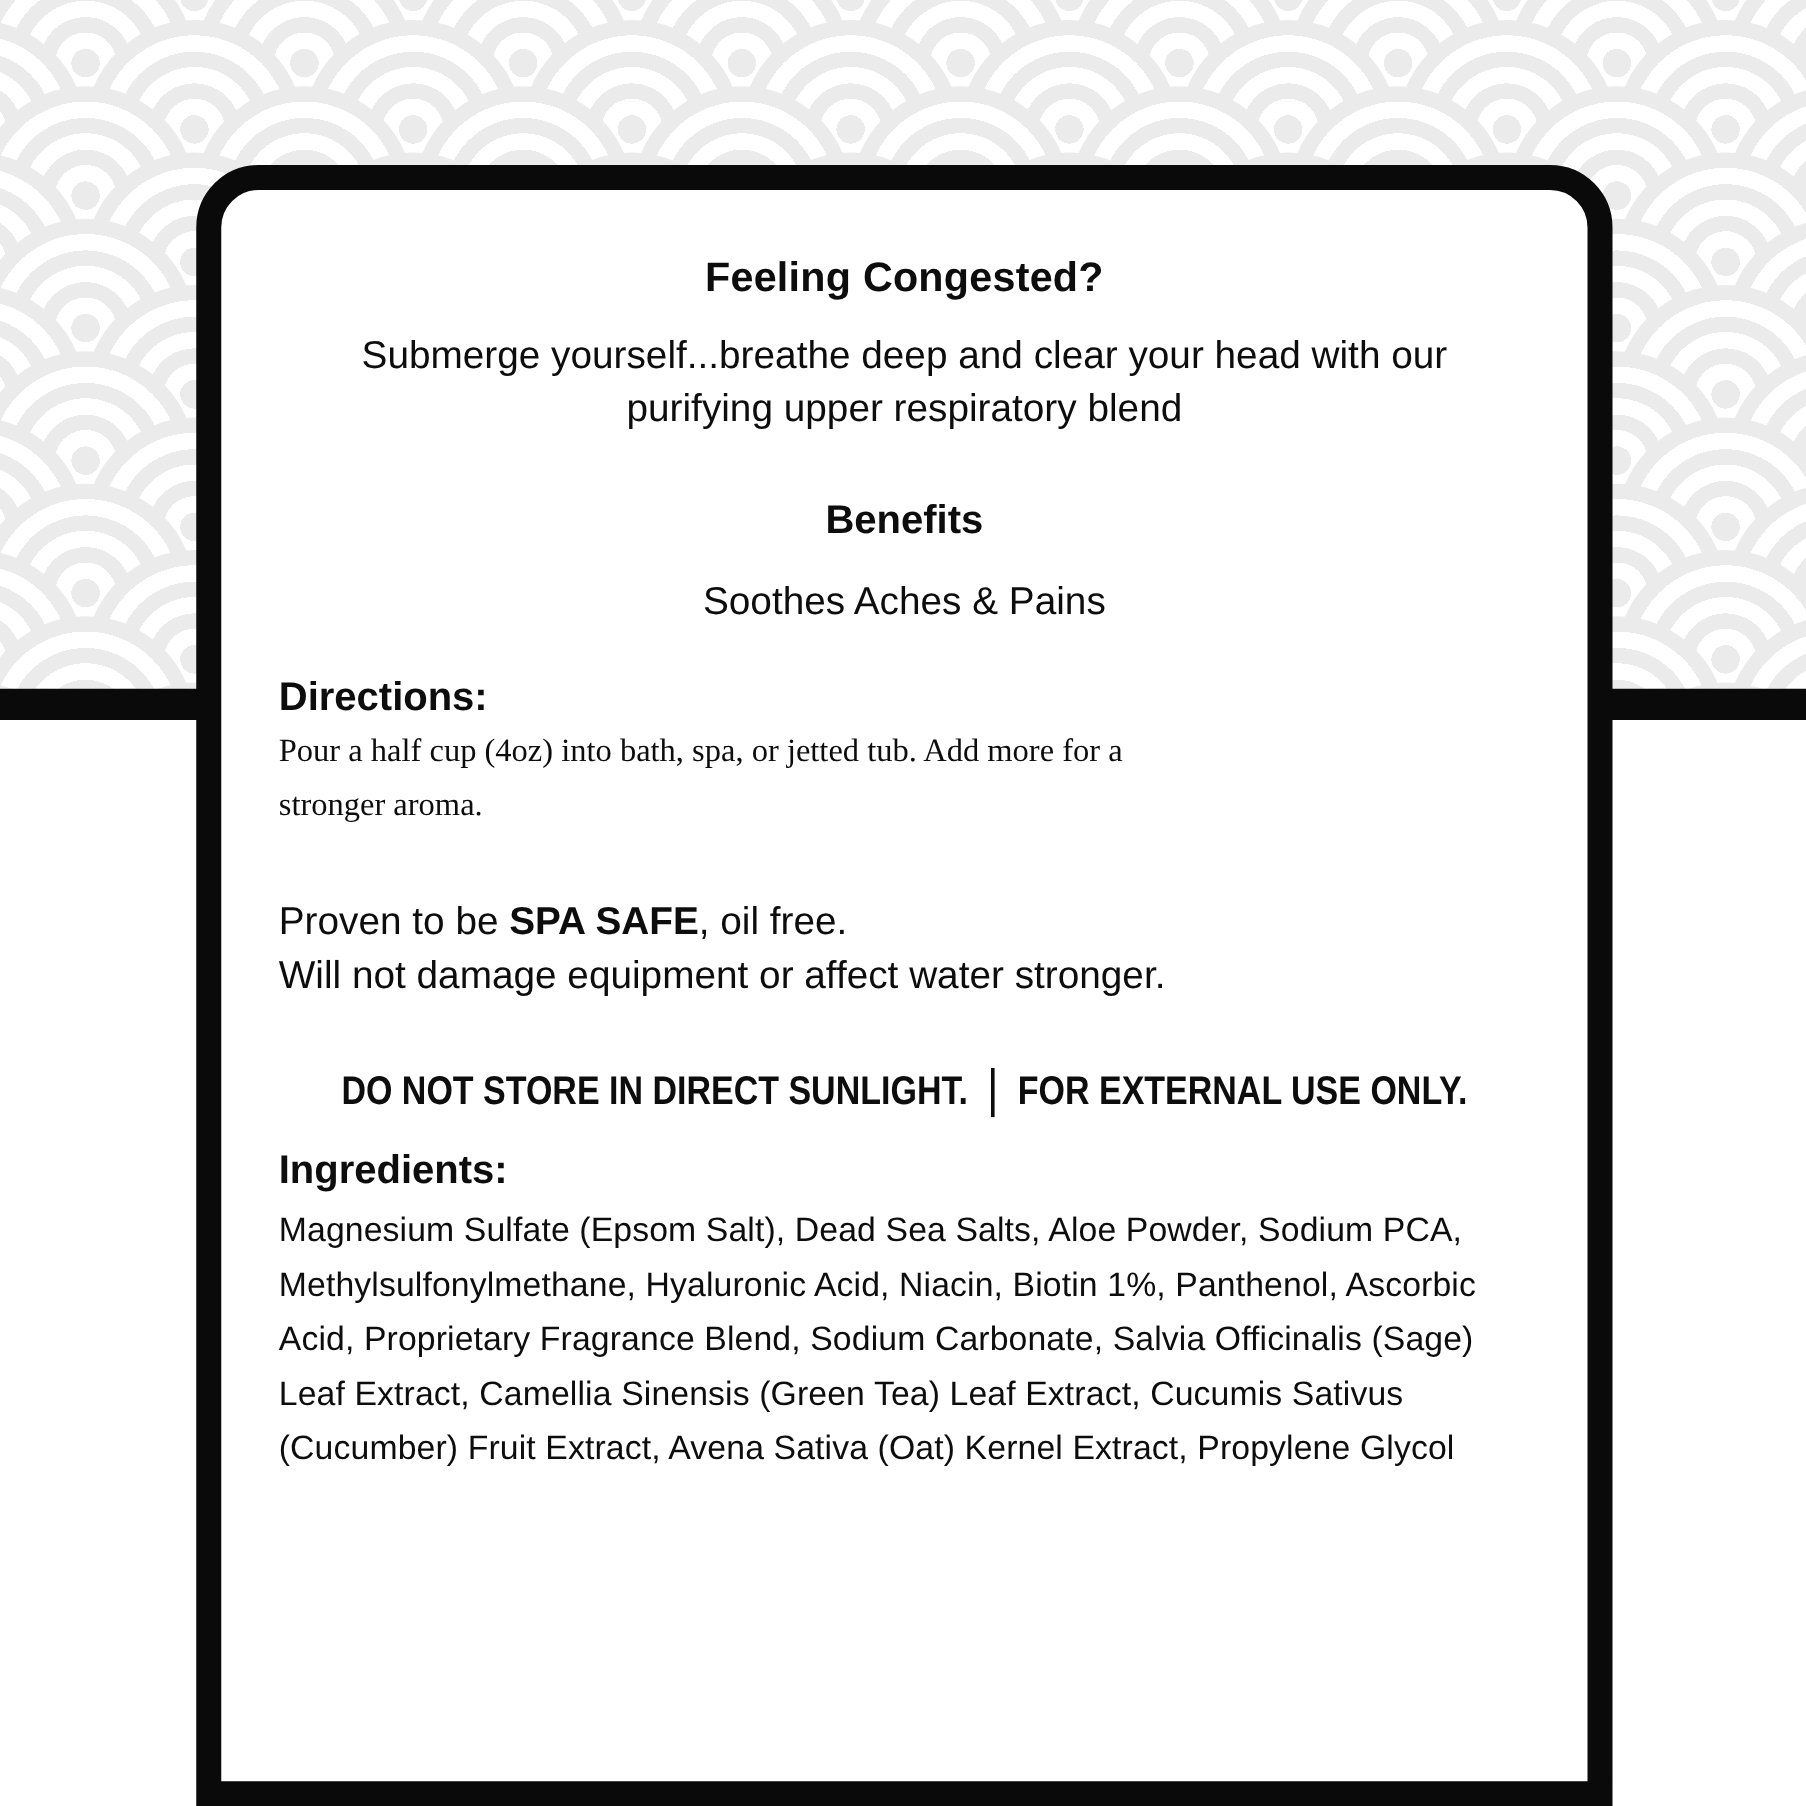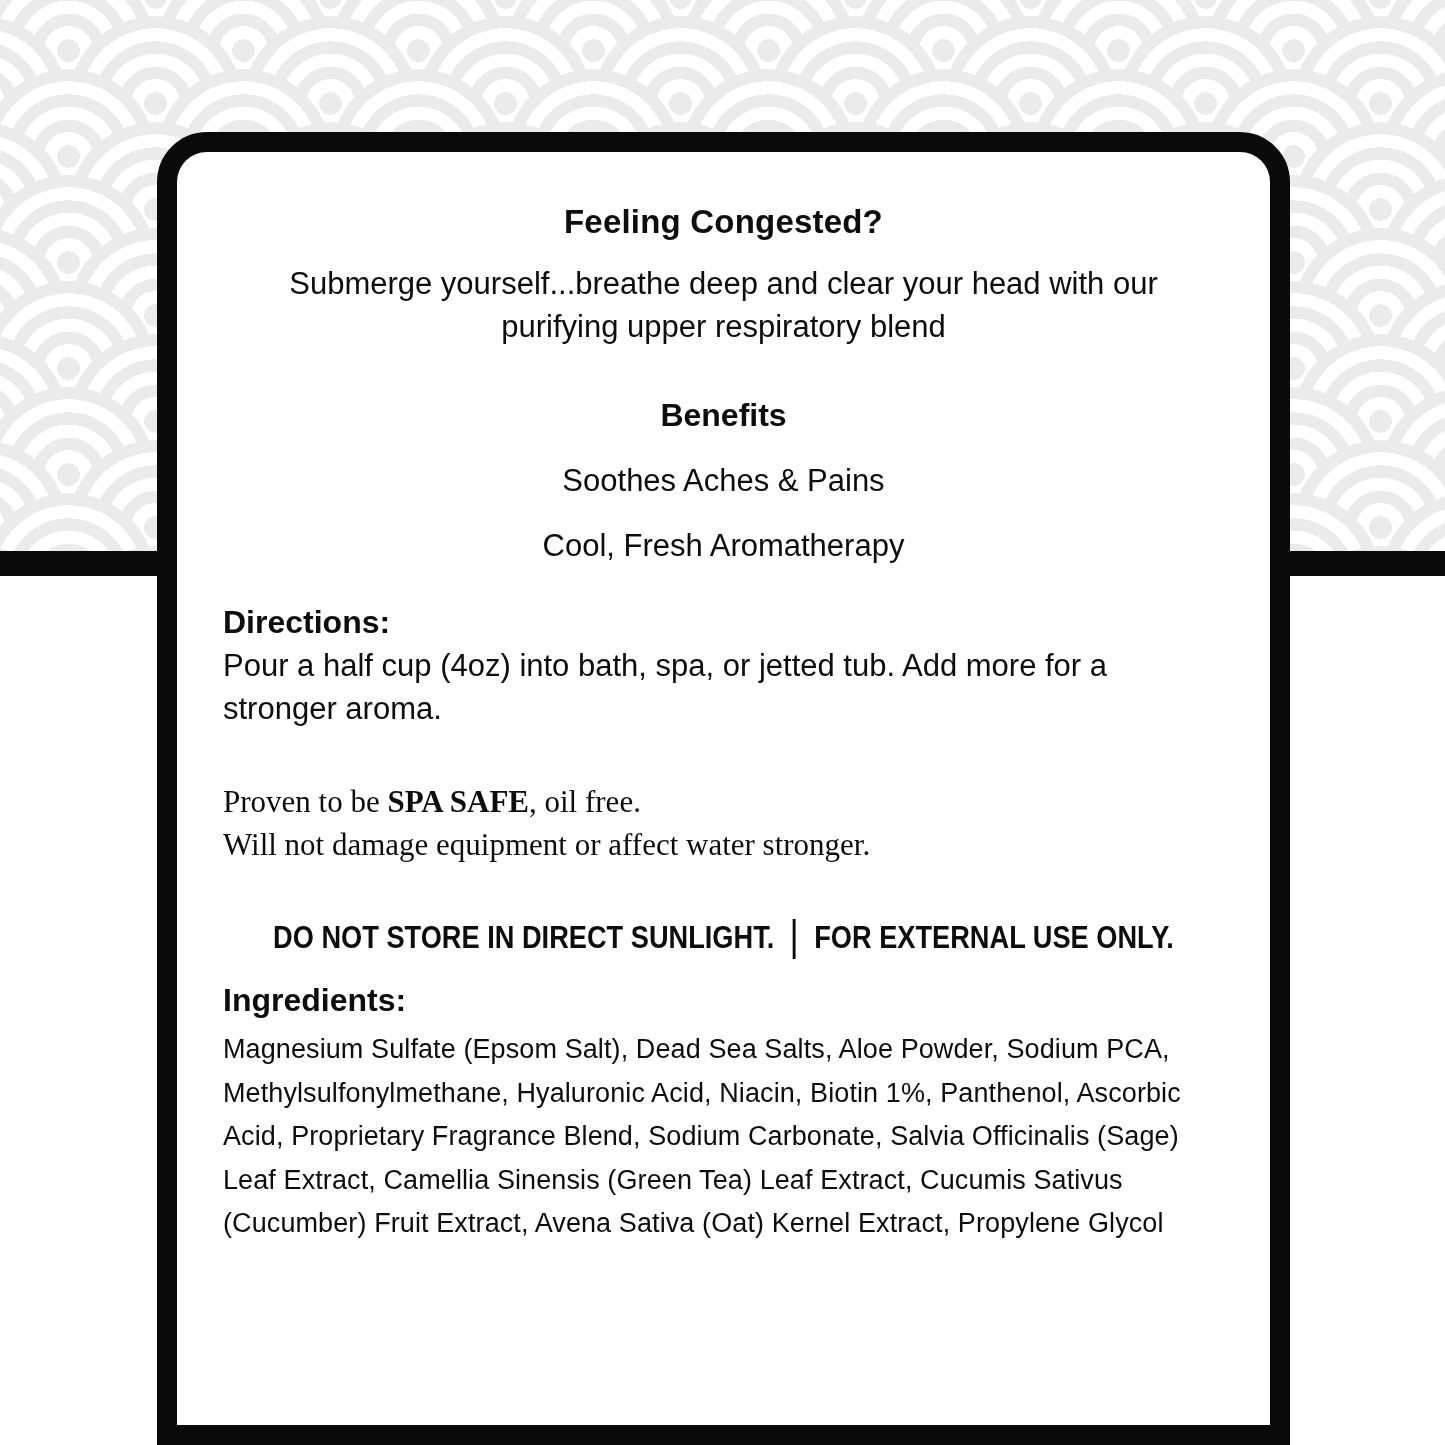--- a/index.html
+++ b/index.html
@@ -85,25 +85,26 @@
     line-height: 43px;
     text-align: center;
   }
   .directions-block { margin-top: 34px; }
   .section-label {
     font-size: 32px;
     line-height: 43px;
     font-weight: 700;
   }
   .body-lines {
-    font-size: 31px;
+    font-size: 26px;
     line-height: 43px;
     white-space: pre-line;
-  }
-  .spa-block { margin-top: 50px; font-family: Liberation Serif, serif; }
+    font-family: Liberation Serif, serif;
+  }
+  .spa-block { margin-top: 50px; }
   .spa-line {
     font-size: 31px;
     line-height: 43px;
   }
   .spa-line strong { font-weight: 700; }
   .warning-line {
     margin-top: 50px;
     display: flex;
     justify-content: center;
     align-items: center;
@@ -270,21 +271,20 @@
   <div class="card" style="border-color: rgb(10, 10, 10);">
 
     <div class="card-title">Feeling Congested?</div>
 
     <div class="intro-text">Submerge yourself...breathe deep and clear your head with our
 purifying upper respiratory blend</div>
 
     <div class="benefits-heading">Benefits</div>
 
     <div class="benefit-item">Soothes Aches &amp; Pains</div>
-    <div class="benefit-item">Cool, Fresh Aromatherapy</div>
 
     <div class="directions-block">
       <div class="section-label">Directions:</div>
       <div class="body-lines">Pour a half cup (4oz) into bath, spa, or jetted tub. Add more for a
 stronger aroma.</div>
     </div>
 
     <div class="spa-block">
       <div class="spa-line"><span>Proven to be </span><strong>SPA SAFE</strong><span>, oil free.</span></div>
       <div class="spa-line">Will not damage equipment or affect water stronger.</div>

